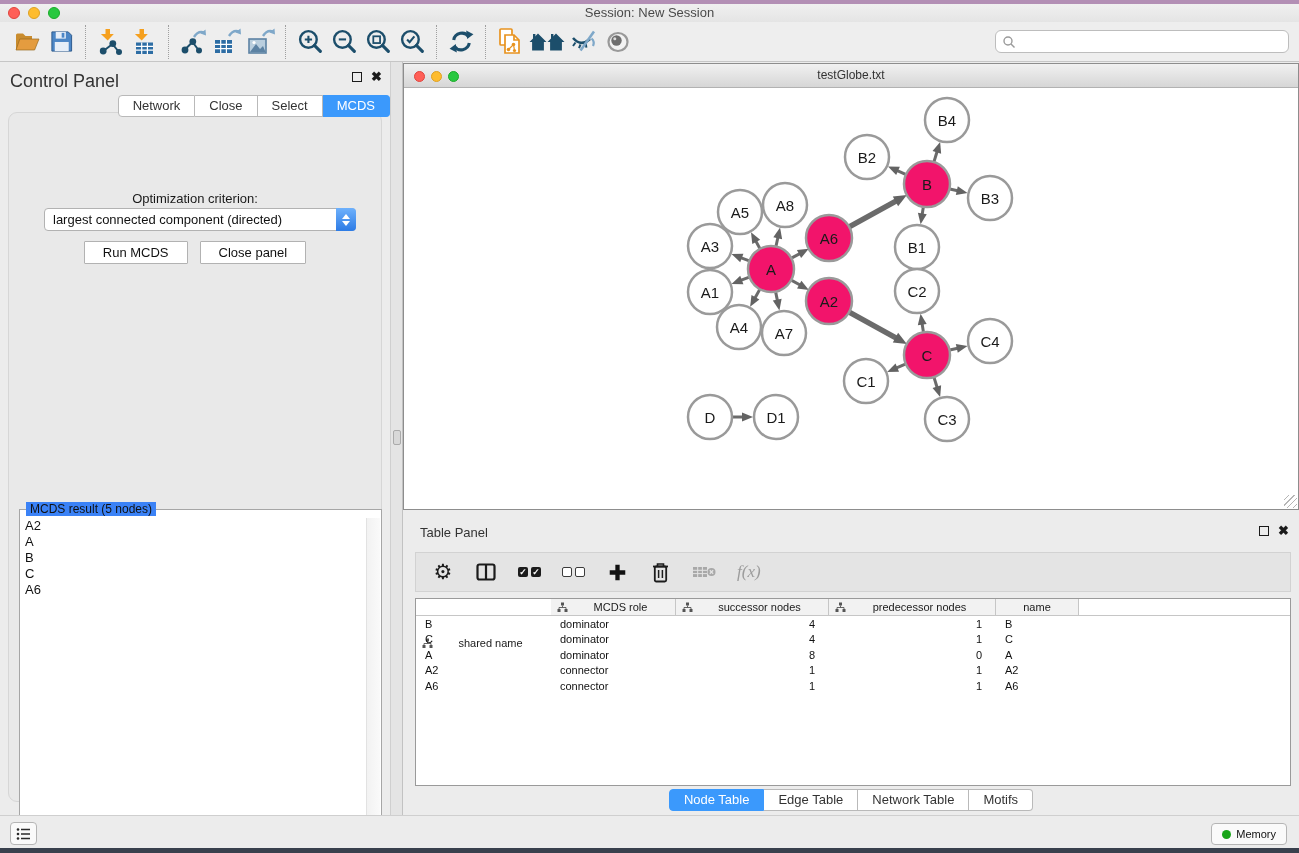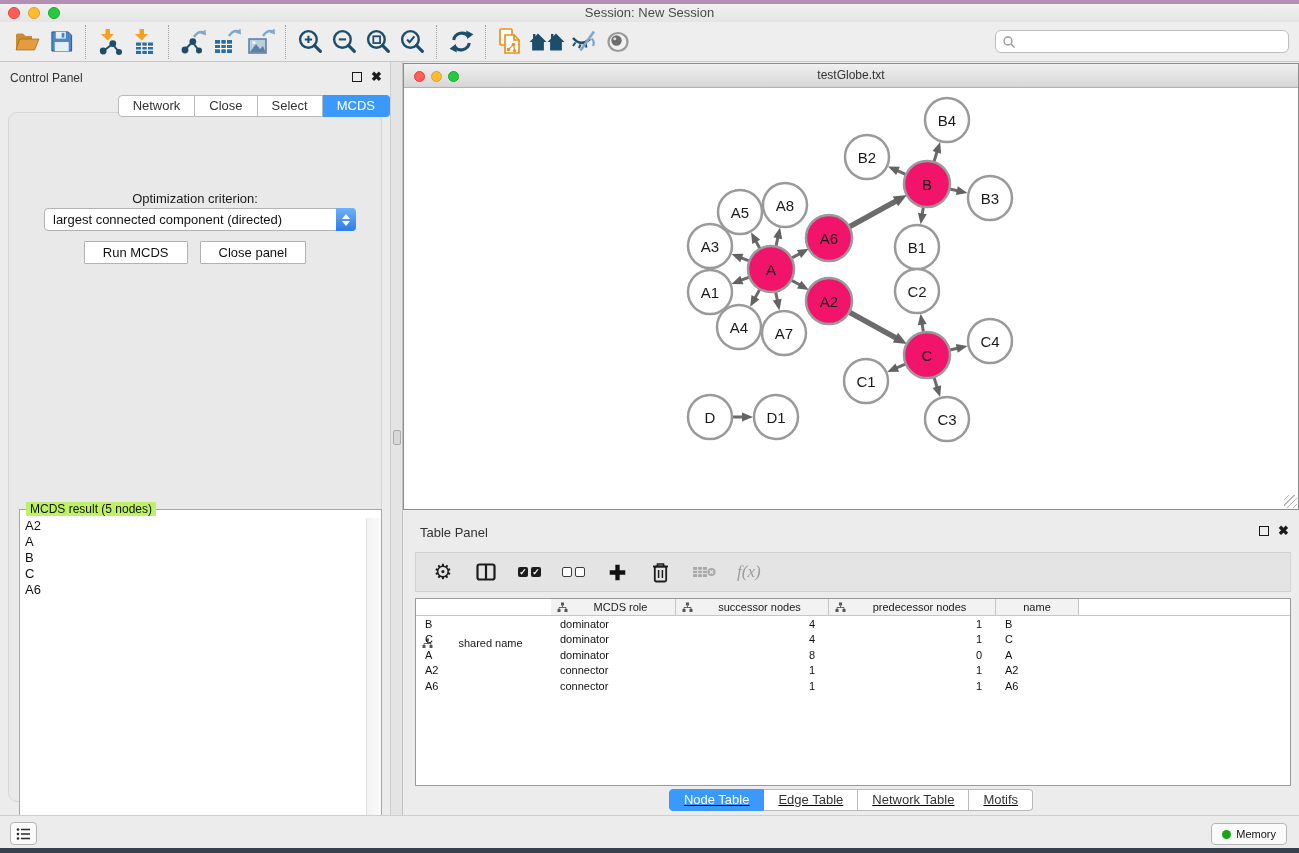--- a/index.html
+++ b/index.html
@@ -29,21 +29,21 @@
     border:1px solid #bdbdbd; border-radius:6px; display:flex; align-items:center; padding-left:6px; }
   .searchbox input { border:none; outline:none; flex:1; font-size:12px; background:transparent;
     font-family:"Liberation Sans",sans-serif; }
 
   
   .winbtn-float { width:10px; height:10px; border:1.6px solid #1a1a1a; display:inline-block; }
   .winbtn-close { font-size:13px; font-weight:bold; color:#1a1a1a; line-height:10px; }
 
   
   .control-panel { position:absolute; left:0; top:62px; width:390px; height:753px; background:#ececec; }
-  .cp-header { position:absolute; left:10px; top:9px; font-size:12px; color:#333; }
+  .cp-header { position:absolute; left:10px; top:9px; font-size:18px; color:#333; }
   .cp-btns { position:absolute; right:8px; top:10px; display:flex; gap:9px; align-items:center; }
   .cp-content { position:absolute; left:8px; top:50px; width:374px; height:690px;
     background:#e9e9e9; border:1px solid #d6d6d6; border-radius:9px; }
   .seg-tabs { position:absolute; left:16px; right:0; top:33px; display:flex; justify-content:flex-end; z-index:3; }
   .seg { height:22px; line-height:20px; padding:0 14px; font-size:13px; color:#333; background:#fff;
     border:1px solid #b9b9b9; border-left:none; }
   .seg:first-child { border-left:1px solid #b9b9b9; border-radius:4px 0 0 4px; }
   .seg:last-child { border-radius:0 4px 4px 0; }
   .seg.active { background:#3b99fc; border-color:#3b99fc; color:#fff; }
   .opt-label { position:absolute; left:0; right:0; top:78px; text-align:center; font-size:13px; color:#1a1a1a; }
@@ -53,21 +53,21 @@
   .dd-stepper { width:20px; height:23px; margin-right:-1px; border-radius:0 4px 4px 0;
     background:linear-gradient(#6eb1fc,#2d7be5); display:flex; flex-direction:column;
     align-items:center; justify-content:center; gap:2px; }
   .tri-up { width:0; height:0; border-left:4px solid transparent; border-right:4px solid transparent; border-bottom:5px solid #fff; }
   .tri-down { width:0; height:0; border-left:4px solid transparent; border-right:4px solid transparent; border-top:5px solid #fff; }
   .cp-buttons { position:absolute; left:0; right:0; top:128px; display:flex; justify-content:center; gap:12px; }
   .btn { height:23px; line-height:21px; padding:0 18px; background:#fff; border:1px solid #b2b2b2;
     border-radius:1px; font-size:13px; color:#111; }
   .result-box { position:absolute; left:10px; top:396px; width:363px; height:337px;
     border:1px solid #a6a6a6; background:#fff; }
-  .result-legend { position:absolute; left:6px; top:-8px; background:#bef264; padding:0 4px;
+  .result-legend { position:absolute; left:6px; top:-8px; background:#3b82f6; padding:0 4px;
     font-size:12px; color:#111; }
   .result-list { position:absolute; left:1px; top:8px; right:15px; bottom:1px; overflow:hidden; }
   .result-item { font-size:13px; color:#111; padding-left:4px; line-height:16px; }
   .result-scroll { position:absolute; right:1px; top:8px; width:14px; bottom:1px;
     background:linear-gradient(90deg,#f2f2f2,#fafafa); border-left:1px solid #e2e2e2; }
 
   
   .v-divider { position:absolute; left:390px; top:62px; width:13px; height:753px; background:#e4e4e4;
     border-left:1px solid #cfcfcf; border-right:1px solid #c2c2c2; }
   .v-grip { position:absolute; left:2px; top:368px; width:8px; height:15px; background:#d8d8d8;
@@ -101,21 +101,21 @@
   .fx { font-family:"Liberation Serif",serif; font-style:italic; font-size:17px; color:#9c9c9c; }
   .grid-table { position:absolute; left:12px; top:80px; width:876px; height:188px; background:#fff;
     border:1px solid #9a9a9a; overflow:hidden; }
   .gt-header { display:flex; height:17px; border-bottom:1px solid #c6c6c6; font-size:11px; color:#1a1a1a; }
   .gt-hcell { background:#f2f2f2; border-right:1px solid #c6c6c6; display:flex; align-items:center; padding:0 4px; }
   .gt-hcell .hlabel { flex:1; text-align:center; }
   .gt-hfill { flex:1; background:#fff; }
   .gt-row { display:flex; height:15.5px; font-size:11px; color:#111; }
   .gt-cell { display:flex; align-items:center; }
   .tree-icon { margin-left:2px; margin-right:2px; flex:0 0 auto; }
-  .tp-tabs { position:absolute; left:0; right:0; top:271px; display:flex; justify-content:center;text-decoration:underline; }
+  .tp-tabs { position:absolute; left:0; right:0; top:271px; display:flex; justify-content:center; }
 
   
   .statusbar { position:absolute; left:0; top:815px; width:100%; height:33px; background:#ececec;
     border-top:1px solid #cfcfcf; }
   .sb-left-btn { position:absolute; left:10px; top:6px; width:27px; height:23px; background:#fafafa;
     border:1px solid #b5b5b5; border-radius:4px; display:flex; align-items:center; justify-content:center; }
   .sb-mem-btn { position:absolute; right:12px; top:7px; height:22px; background:#fafafa;
     border:1px solid #b5b5b5; border-radius:4px; display:flex; align-items:center; gap:5px; padding:0 10px; }
   .mem-dot { width:9px; height:9px; border-radius:50%; background:#18a518; }
   .sb-mem-btn span.lbl { font-size:11px; color:#111; }

